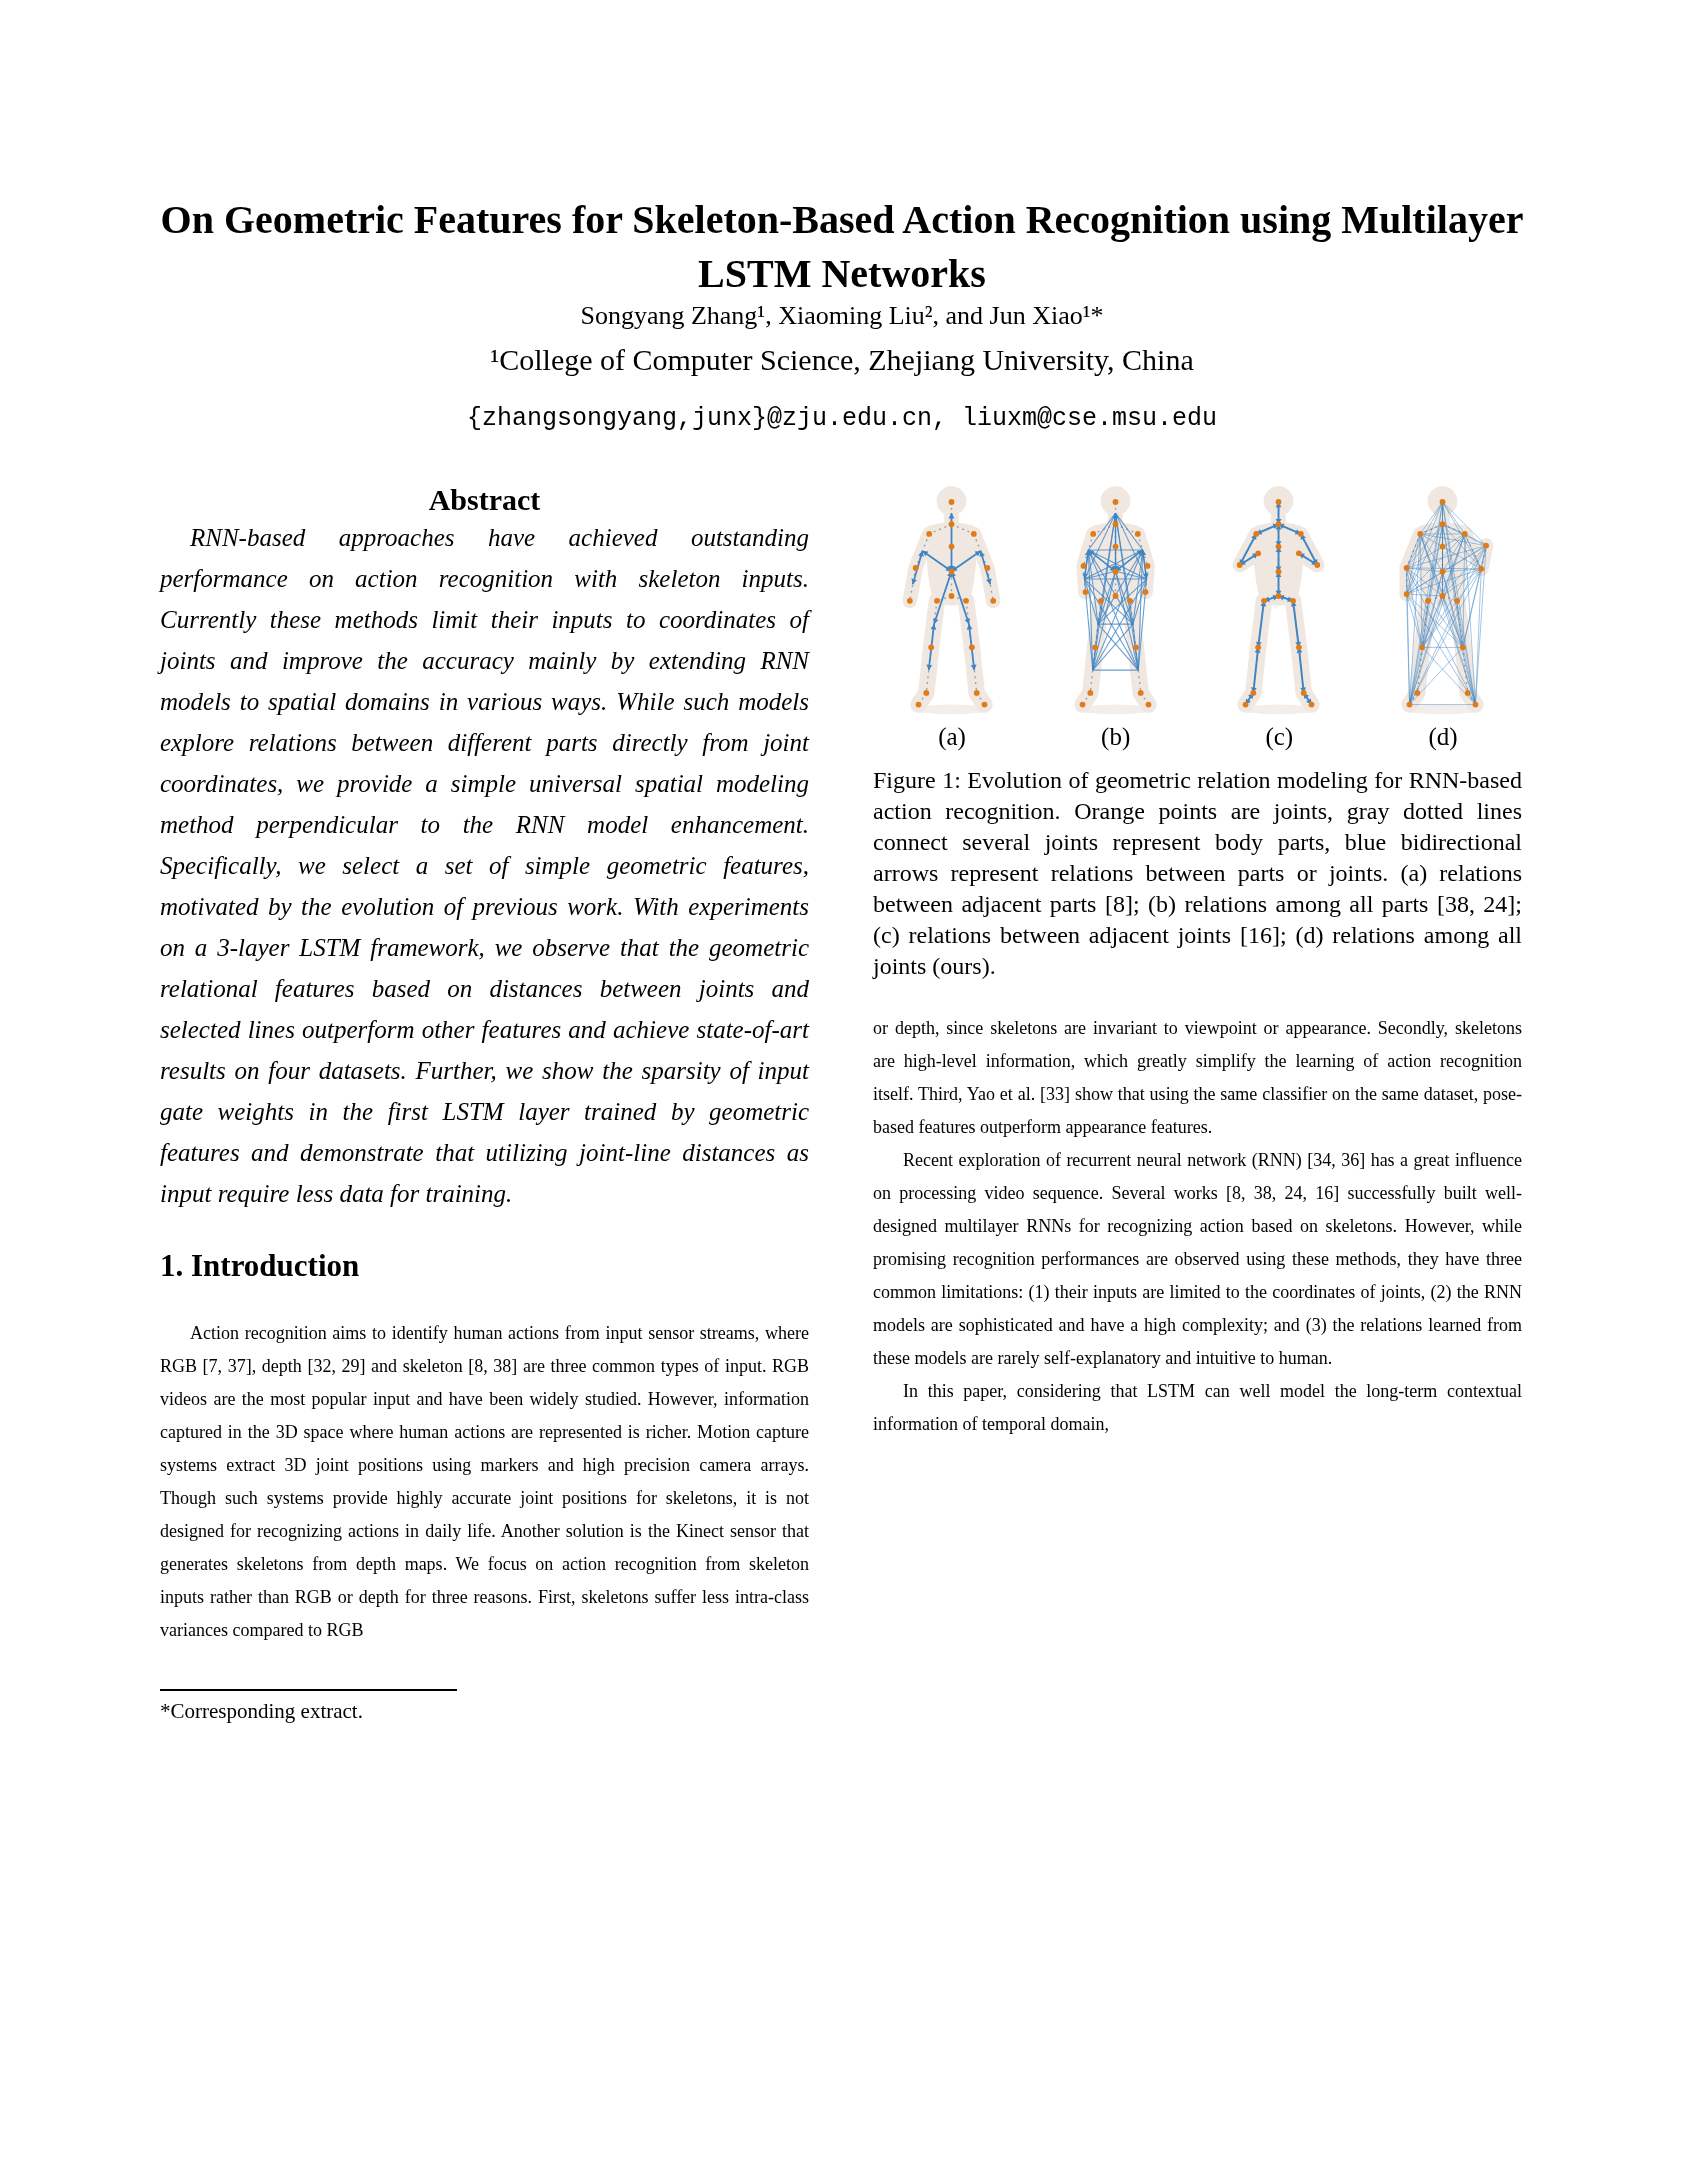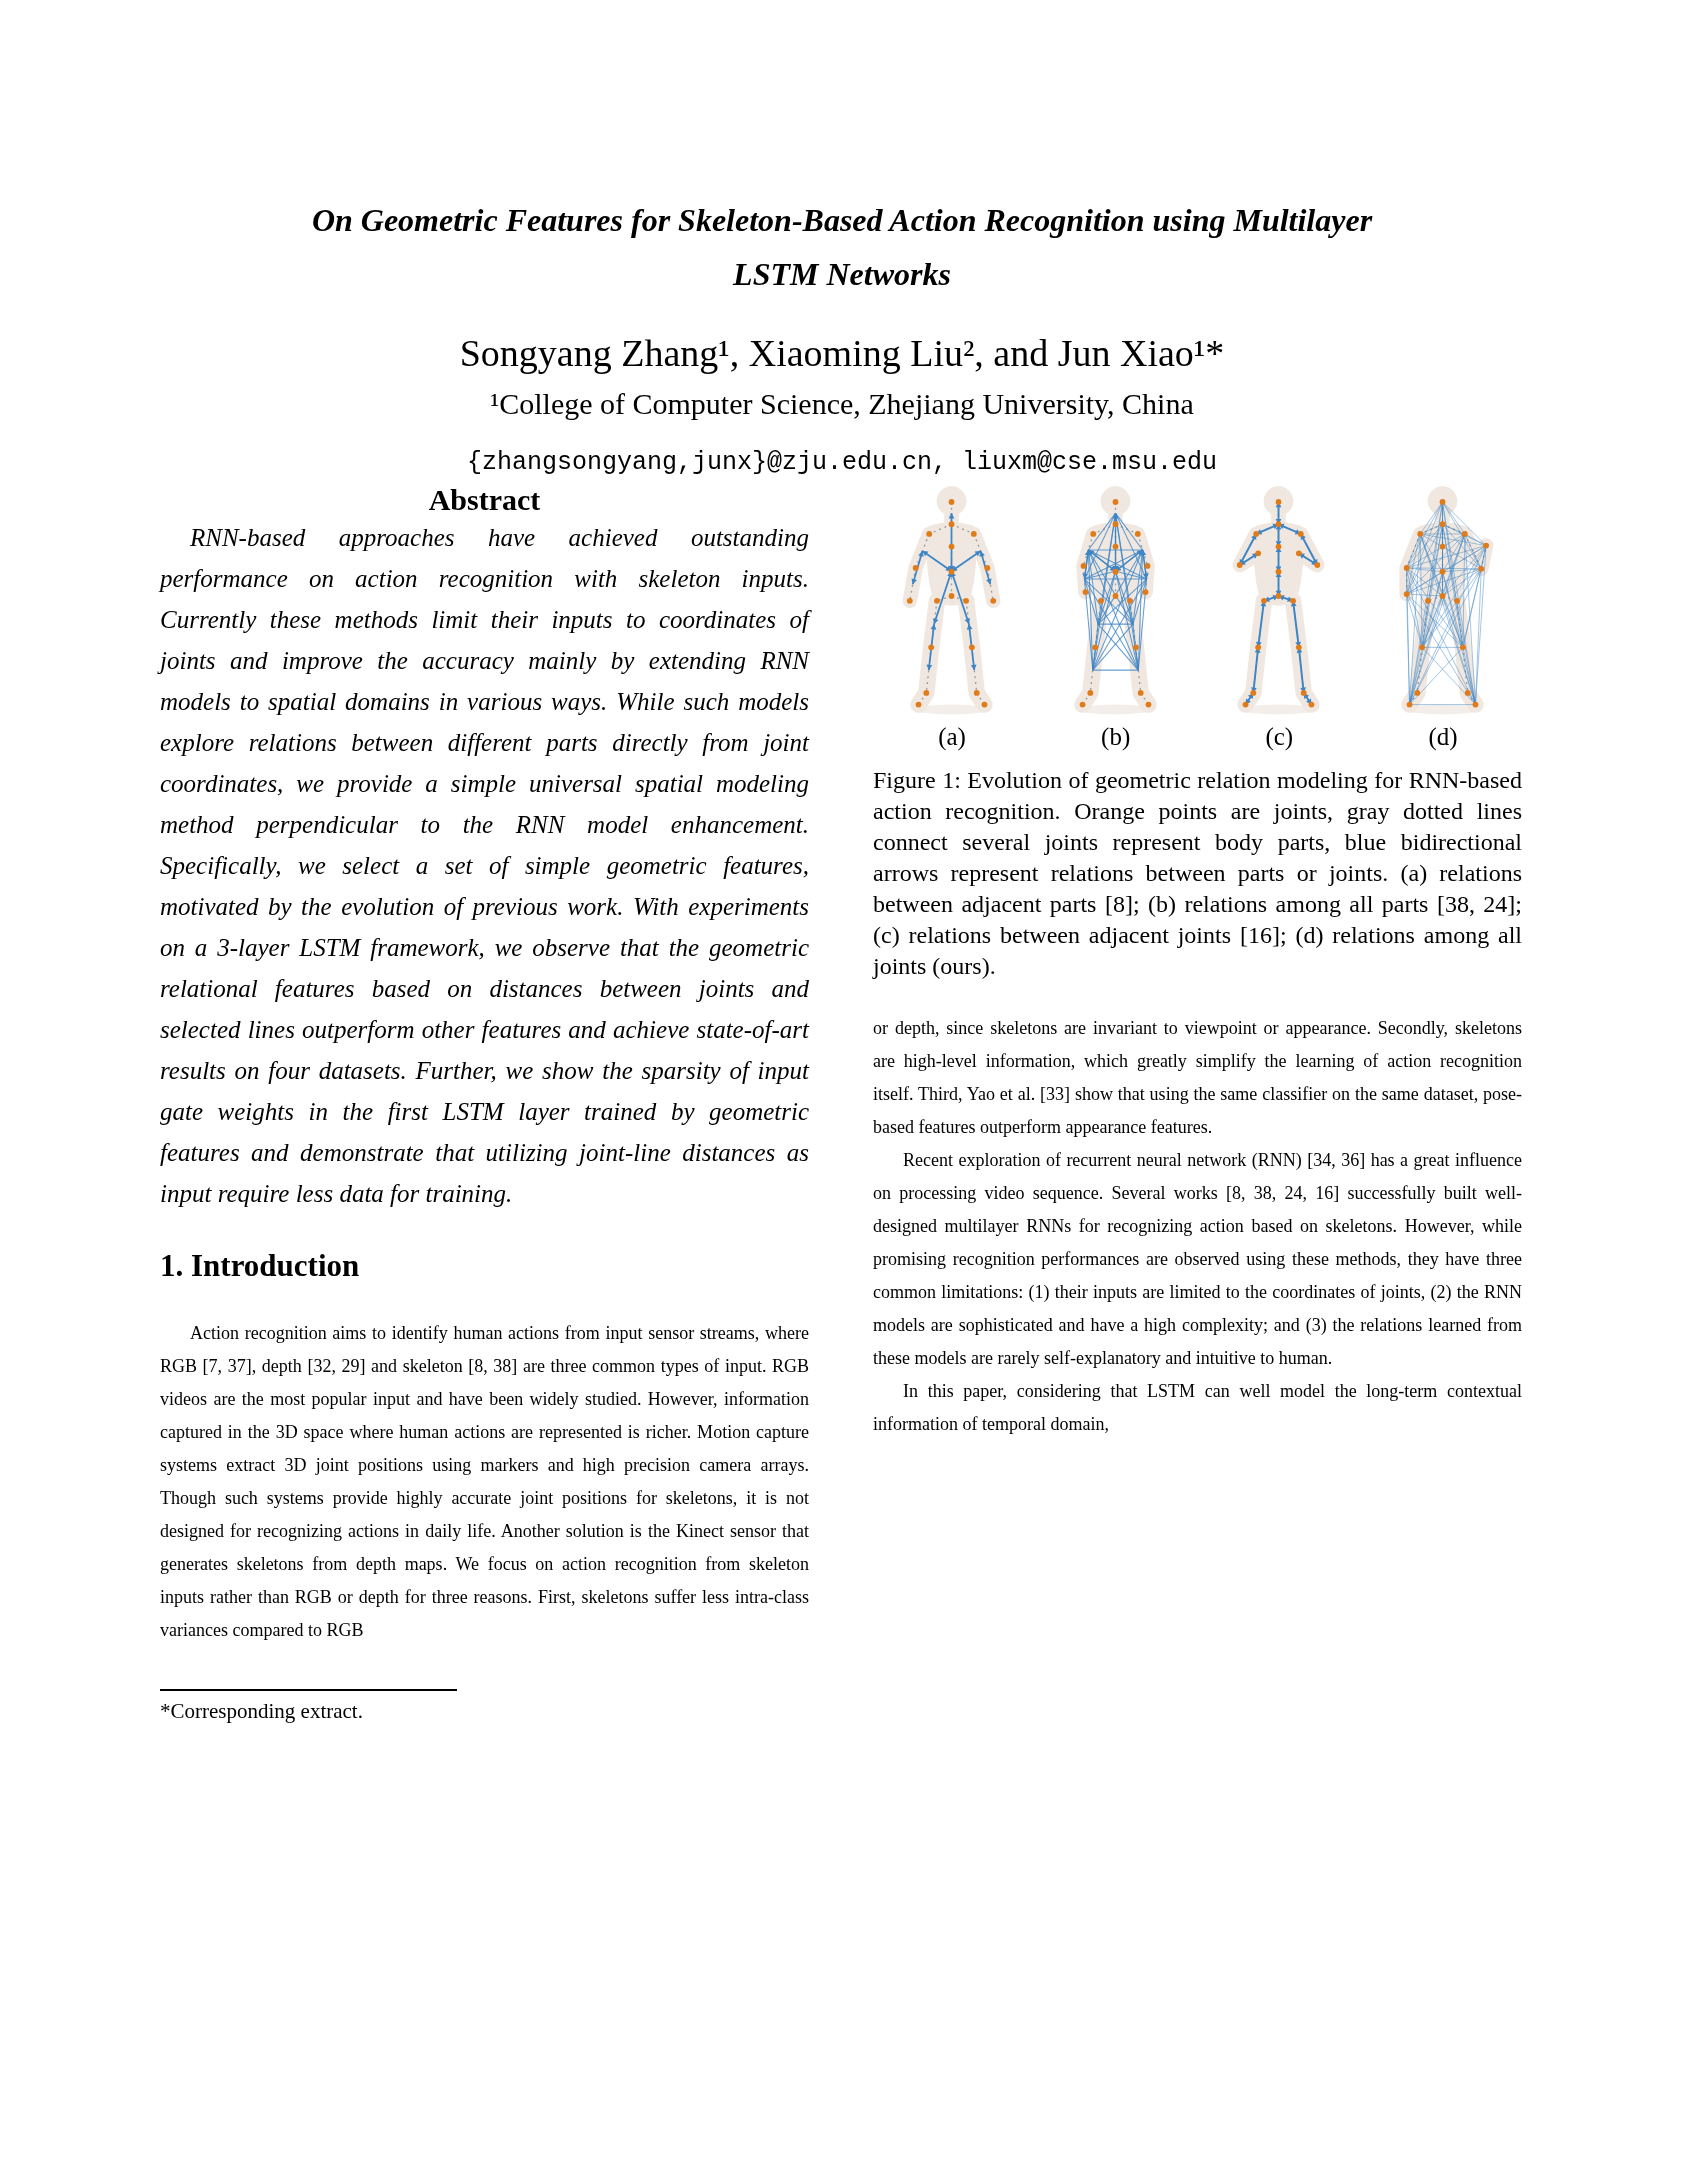--- a/index.html
+++ b/index.html
@@ -2,22 +2,22 @@
 <html><head>
 <meta charset="utf-8">
 <style>
   * { margin:0; padding:0; box-sizing:border-box; }
   html,body { background:#ffffff; }
   body {
     width:1683px; height:2178px; position:relative;
     font-family:"Liberation Serif", serif; color:#000;
   }
   .header { position:absolute; top:193px; left:139px; width:1406px; text-align:center; }
-  .title-line { font-size:32px; font-weight:bold; line-height:54px;font-style:italic; }
-  .authors { font-size:38px; margin-top:30px; }
+  .title-line { font-size:40px; font-weight:bold; line-height:54px; }
+  .authors { font-size:26px; }
   .affil { font-size:30px; line-height:42px; }
   .affil-block { margin-top:8px; }
   .emails { font-size:25px; font-family:"Liberation Mono", monospace; margin-top:23px; letter-spacing:0px; }
 
   .col-left  { position:absolute; left:160px; top:483px; width:649px; }
   .col-right { position:absolute; left:873px; top:475px; width:649px; }
 
   .abstract-heading { text-align:center; font-weight:bold; font-size:30px; }
   .abstract-text { font-style:italic; font-size:25px; line-height:41px; text-align:justify; text-indent:30px; }
   .section-heading { font-size:31px; font-weight:bold; margin-top:34px; margin-bottom:33px; }

